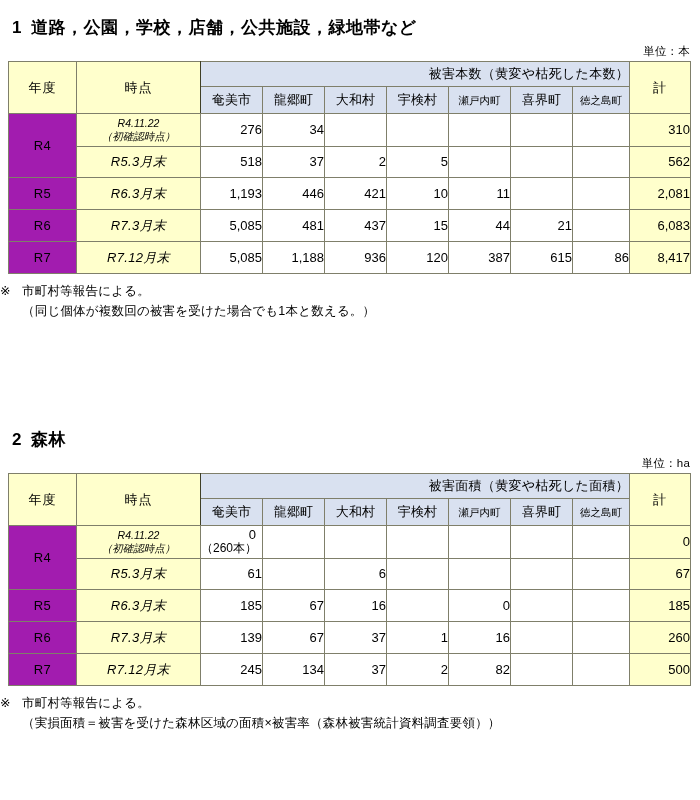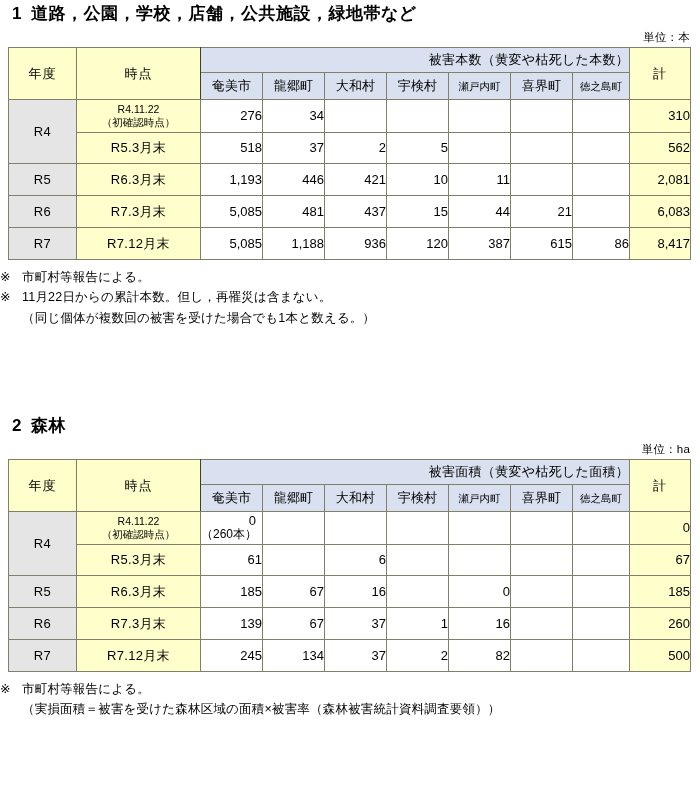--- a/index.html
+++ b/index.html
@@ -15,21 +15,21 @@
 
   .section { position: absolute; left: 0; width: 700px; }
   #section-1 { top: 0; }
   #section-2 { top: 412px; }
 
   .sec-heading {
     font-size: 17px;
     font-weight: bold;
     letter-spacing: 0.5px;
     padding-left: 12px;
-    padding-top: 2px;
+    padding-top: 16px;
     line-height: 1.4;
     white-space: nowrap;
   }
   .sec-heading .num { margin-right: 9px; font-weight: bold; }
 
   .unit-line {
     text-align: right;
     font-size: 11.5px;
     padding-right: 10px;
     padding-top: 4px;
@@ -78,31 +78,32 @@
     letter-spacing: 1px;
   }
   th.total-head {
     background: #ffffcc;
     text-align: center;
     font-size: 14px;
     letter-spacing: 1px;
     border-left: 1.4px solid #7f7f6a;
   }
   td.year {
-    background: #e5e5e5;
+    background: #a21caf;
     text-align: center;
     font-size: 14px;
     letter-spacing: 0.5px;
   }
   td.point {
     background: #ffffcc;
     text-align: center;
     font-size: 13.5px;
     letter-spacing: 0.3px;
     border-right: 1.4px solid #3f3f26;
+    font-style: italic;
   }
   td.point.two-line { font-size: 10.5px; line-height: 1.25; letter-spacing: 0px; padding: 3px 0; }
   td.num {
     background: #ffffff;
     text-align: right;
     padding-right: 8px;
     font-size: 13.5px;
   }
   td.num.sub {
     text-align: right;
@@ -231,21 +232,20 @@
           <td class="num">120</td>
           <td class="num">387</td>
           <td class="num">615</td>
           <td class="num">86</td>
           <td class="total">8,417</td>
         </tr>
       </tbody>
     </table>
     <div class="notes">
       <div class="note"><span class="mark">※</span><span>市町村等報告による。</span></div>
-      <div class="note"><span class="mark">※</span><span>11月22日からの累計本数。但し，再罹災は含まない。</span></div>
       <div class="note indent"><span>（同じ個体が複数回の被害を受けた場合でも1本と数える。）</span></div>
     </div>
   </div>
 
   <div class="section" id="section-2">
     <div class="sec-heading">
       <span class="num">2</span><span>森林</span>
     </div>
     <div class="unit-line">単位：ha</div>
     <table class="dmg" id="table-2">

